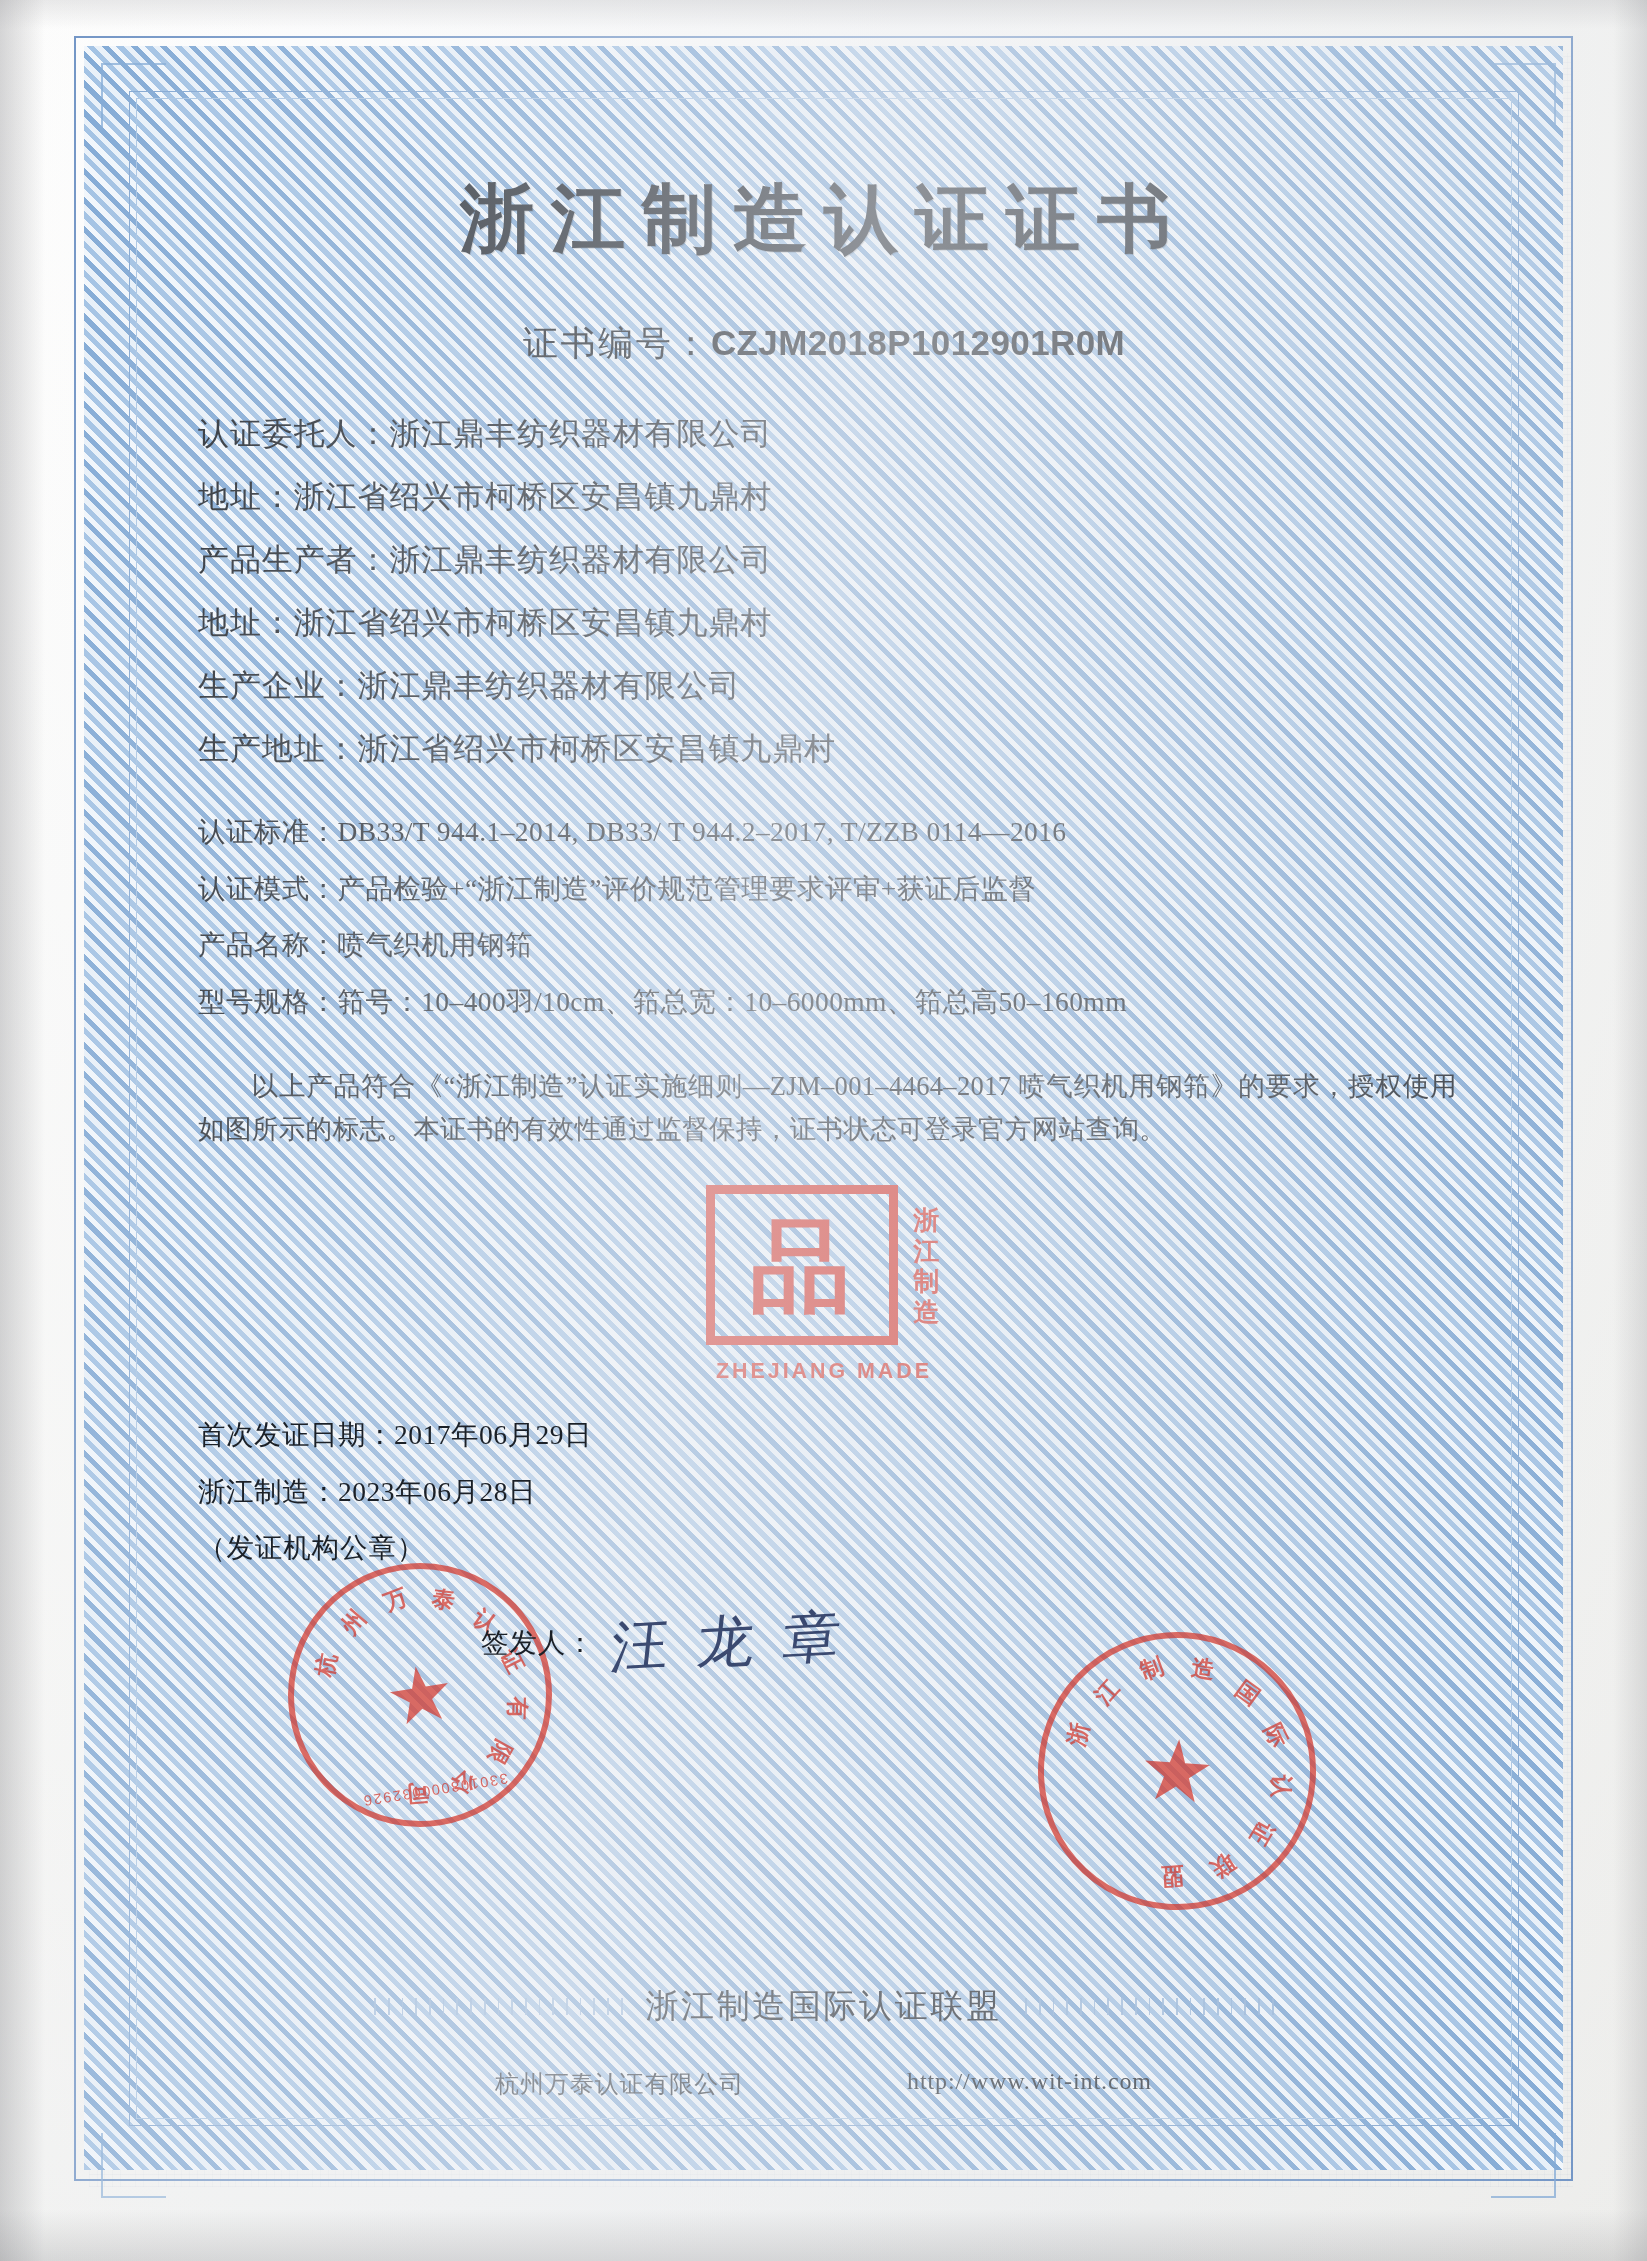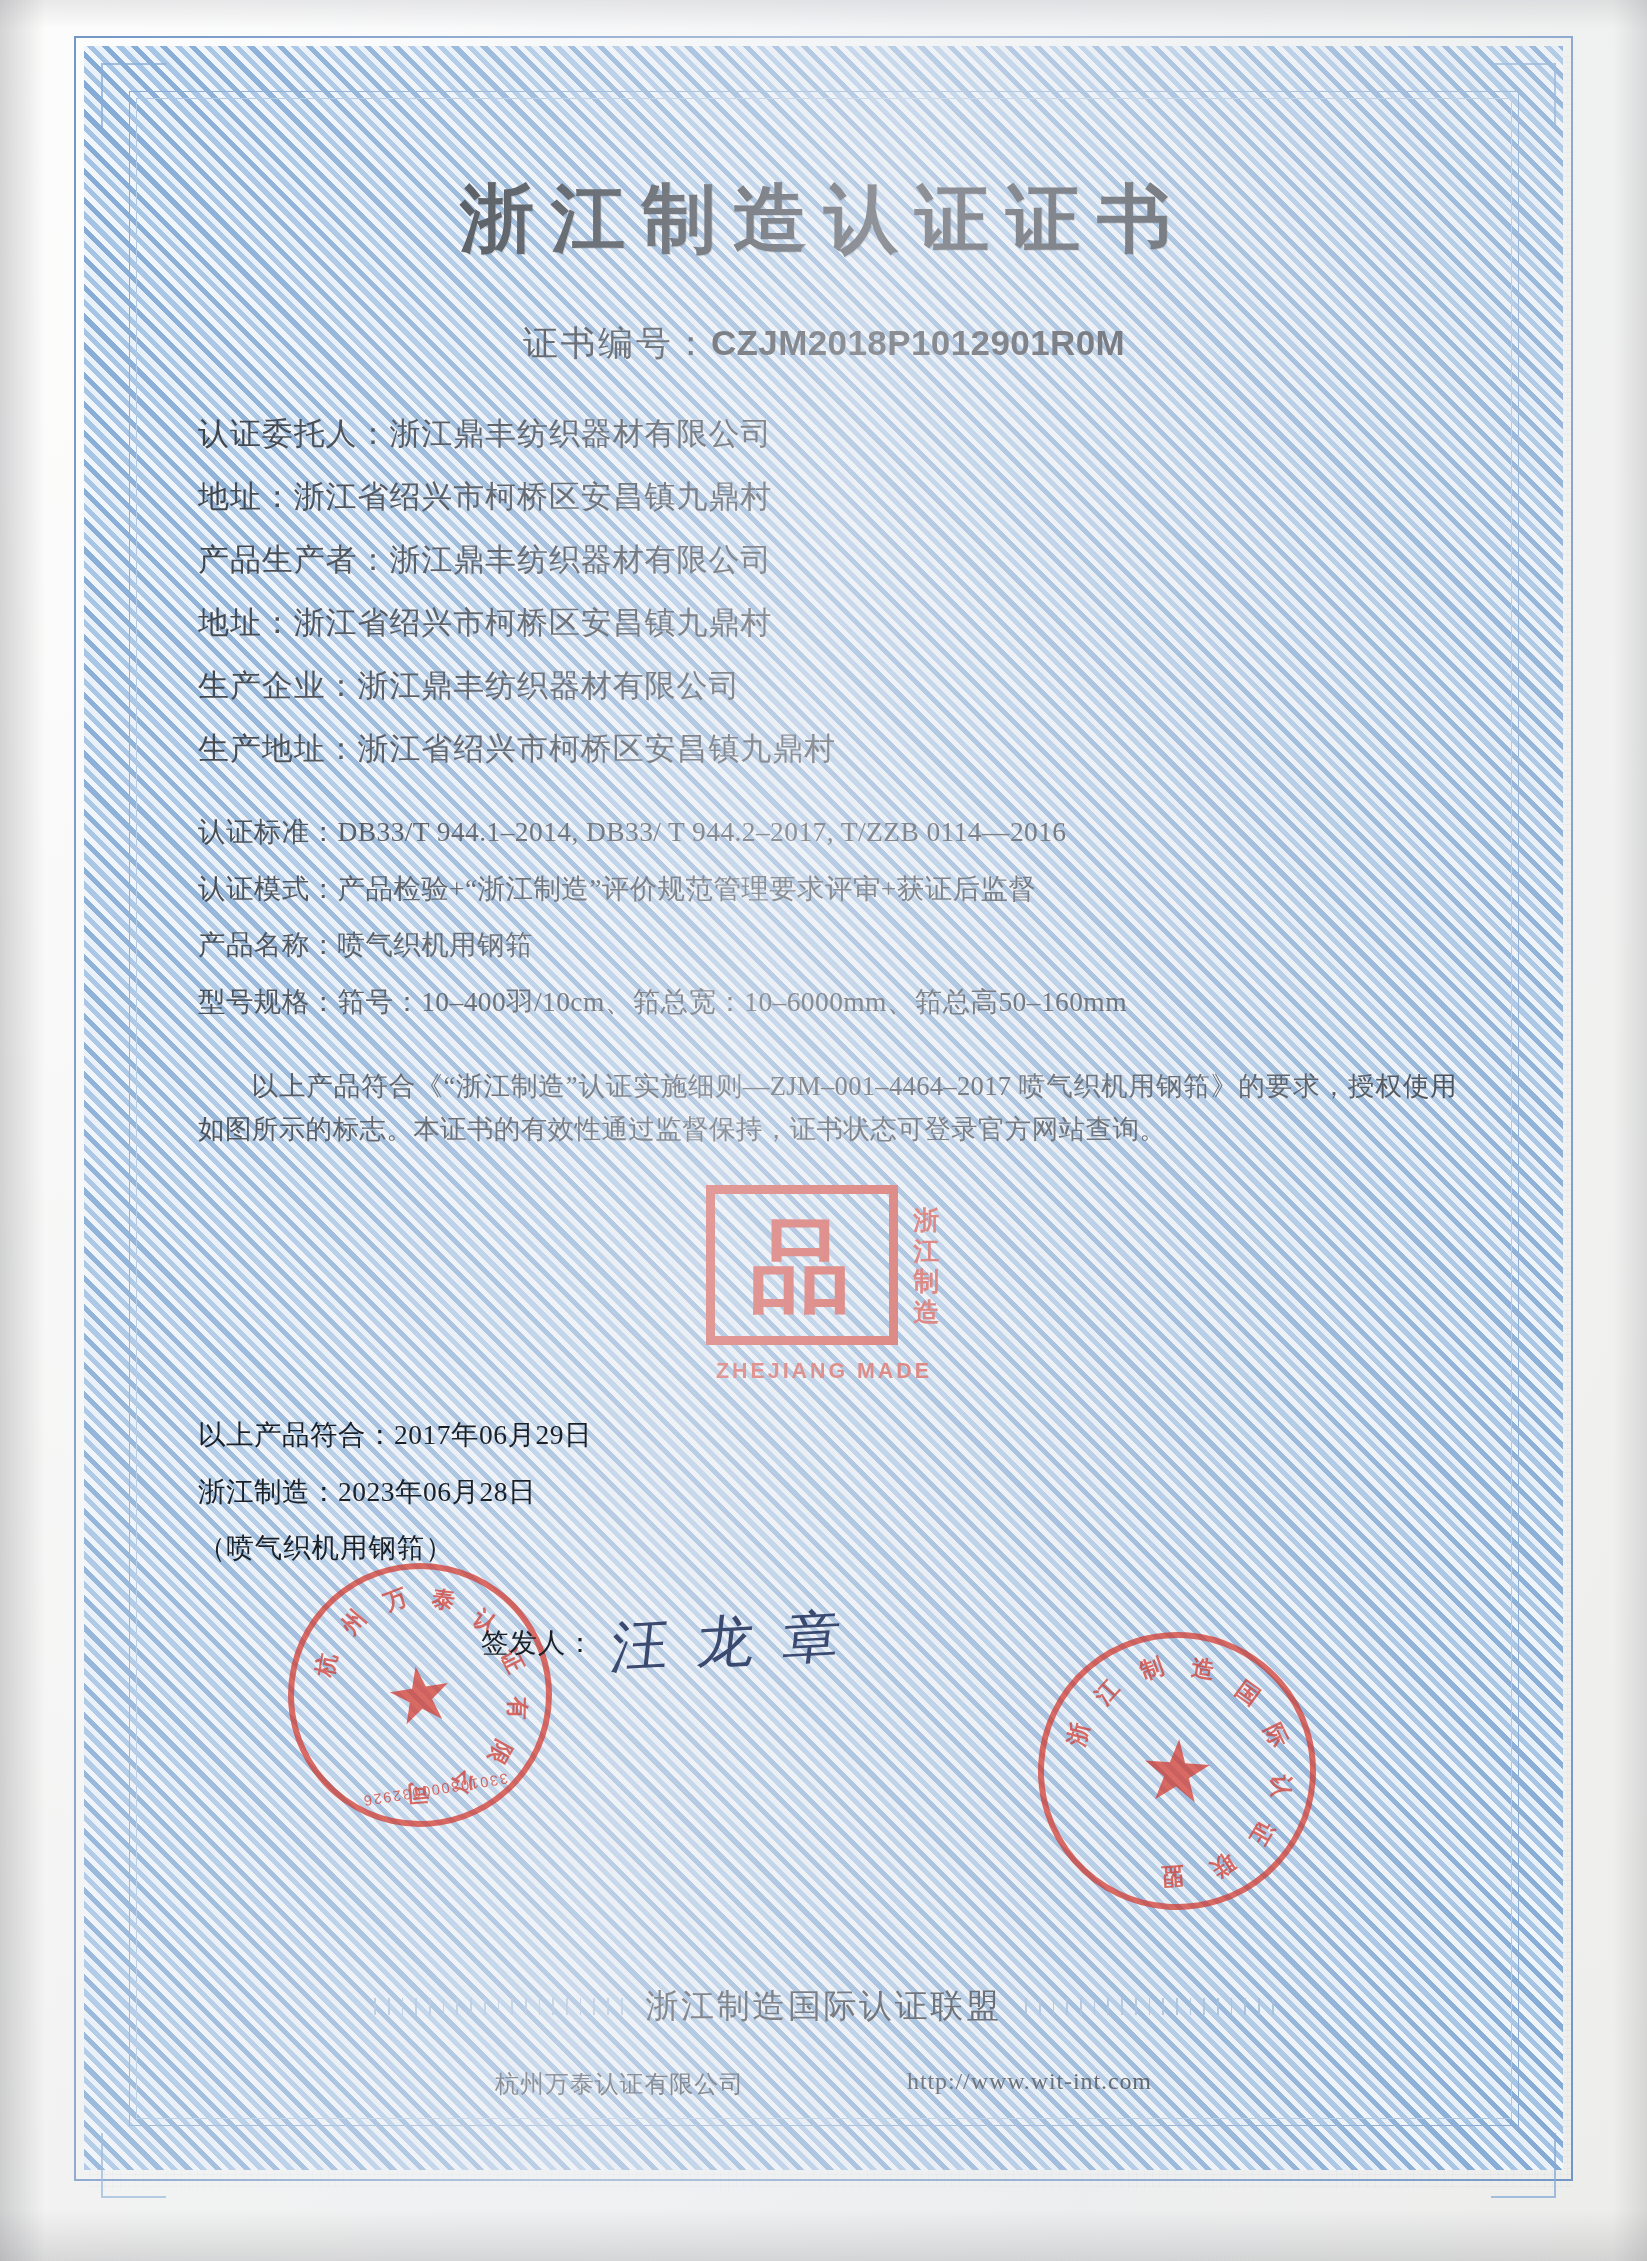--- a/index.html
+++ b/index.html
@@ -444,26 +444,26 @@
         <div class="logo-bracket"></div>
         <div class="logo-bracket-r"></div>
         <div class="logo-glyph">品</div>
         <div class="logo-side-text">浙江制造</div>
         <div class="logo-bottom-text">ZHEJIANG MADE</div>
       </div>
     </div>
 
     <div class="dates">
       <div class="date-row">
-        <span>以上产品符合：</span><span>2017年06月29日</span>
+        <span>首次发证日期：</span><span>2017年06月29日</span>
       </div>
       <div class="date-row">
         <span>浙江制造：</span><span>2023年06月28日</span>
       </div>
-      <div class="seal-note">（喷气织机用钢筘）</div>
+      <div class="seal-note">（发证机构公章）</div>
     </div>
 
     <div class="signer-row">
       <span class="signer-label">签发人：</span>
       <span class="signature">汪 龙 章</span>
     </div>
 
   </div>
 
   <div class="seal seal-left">

